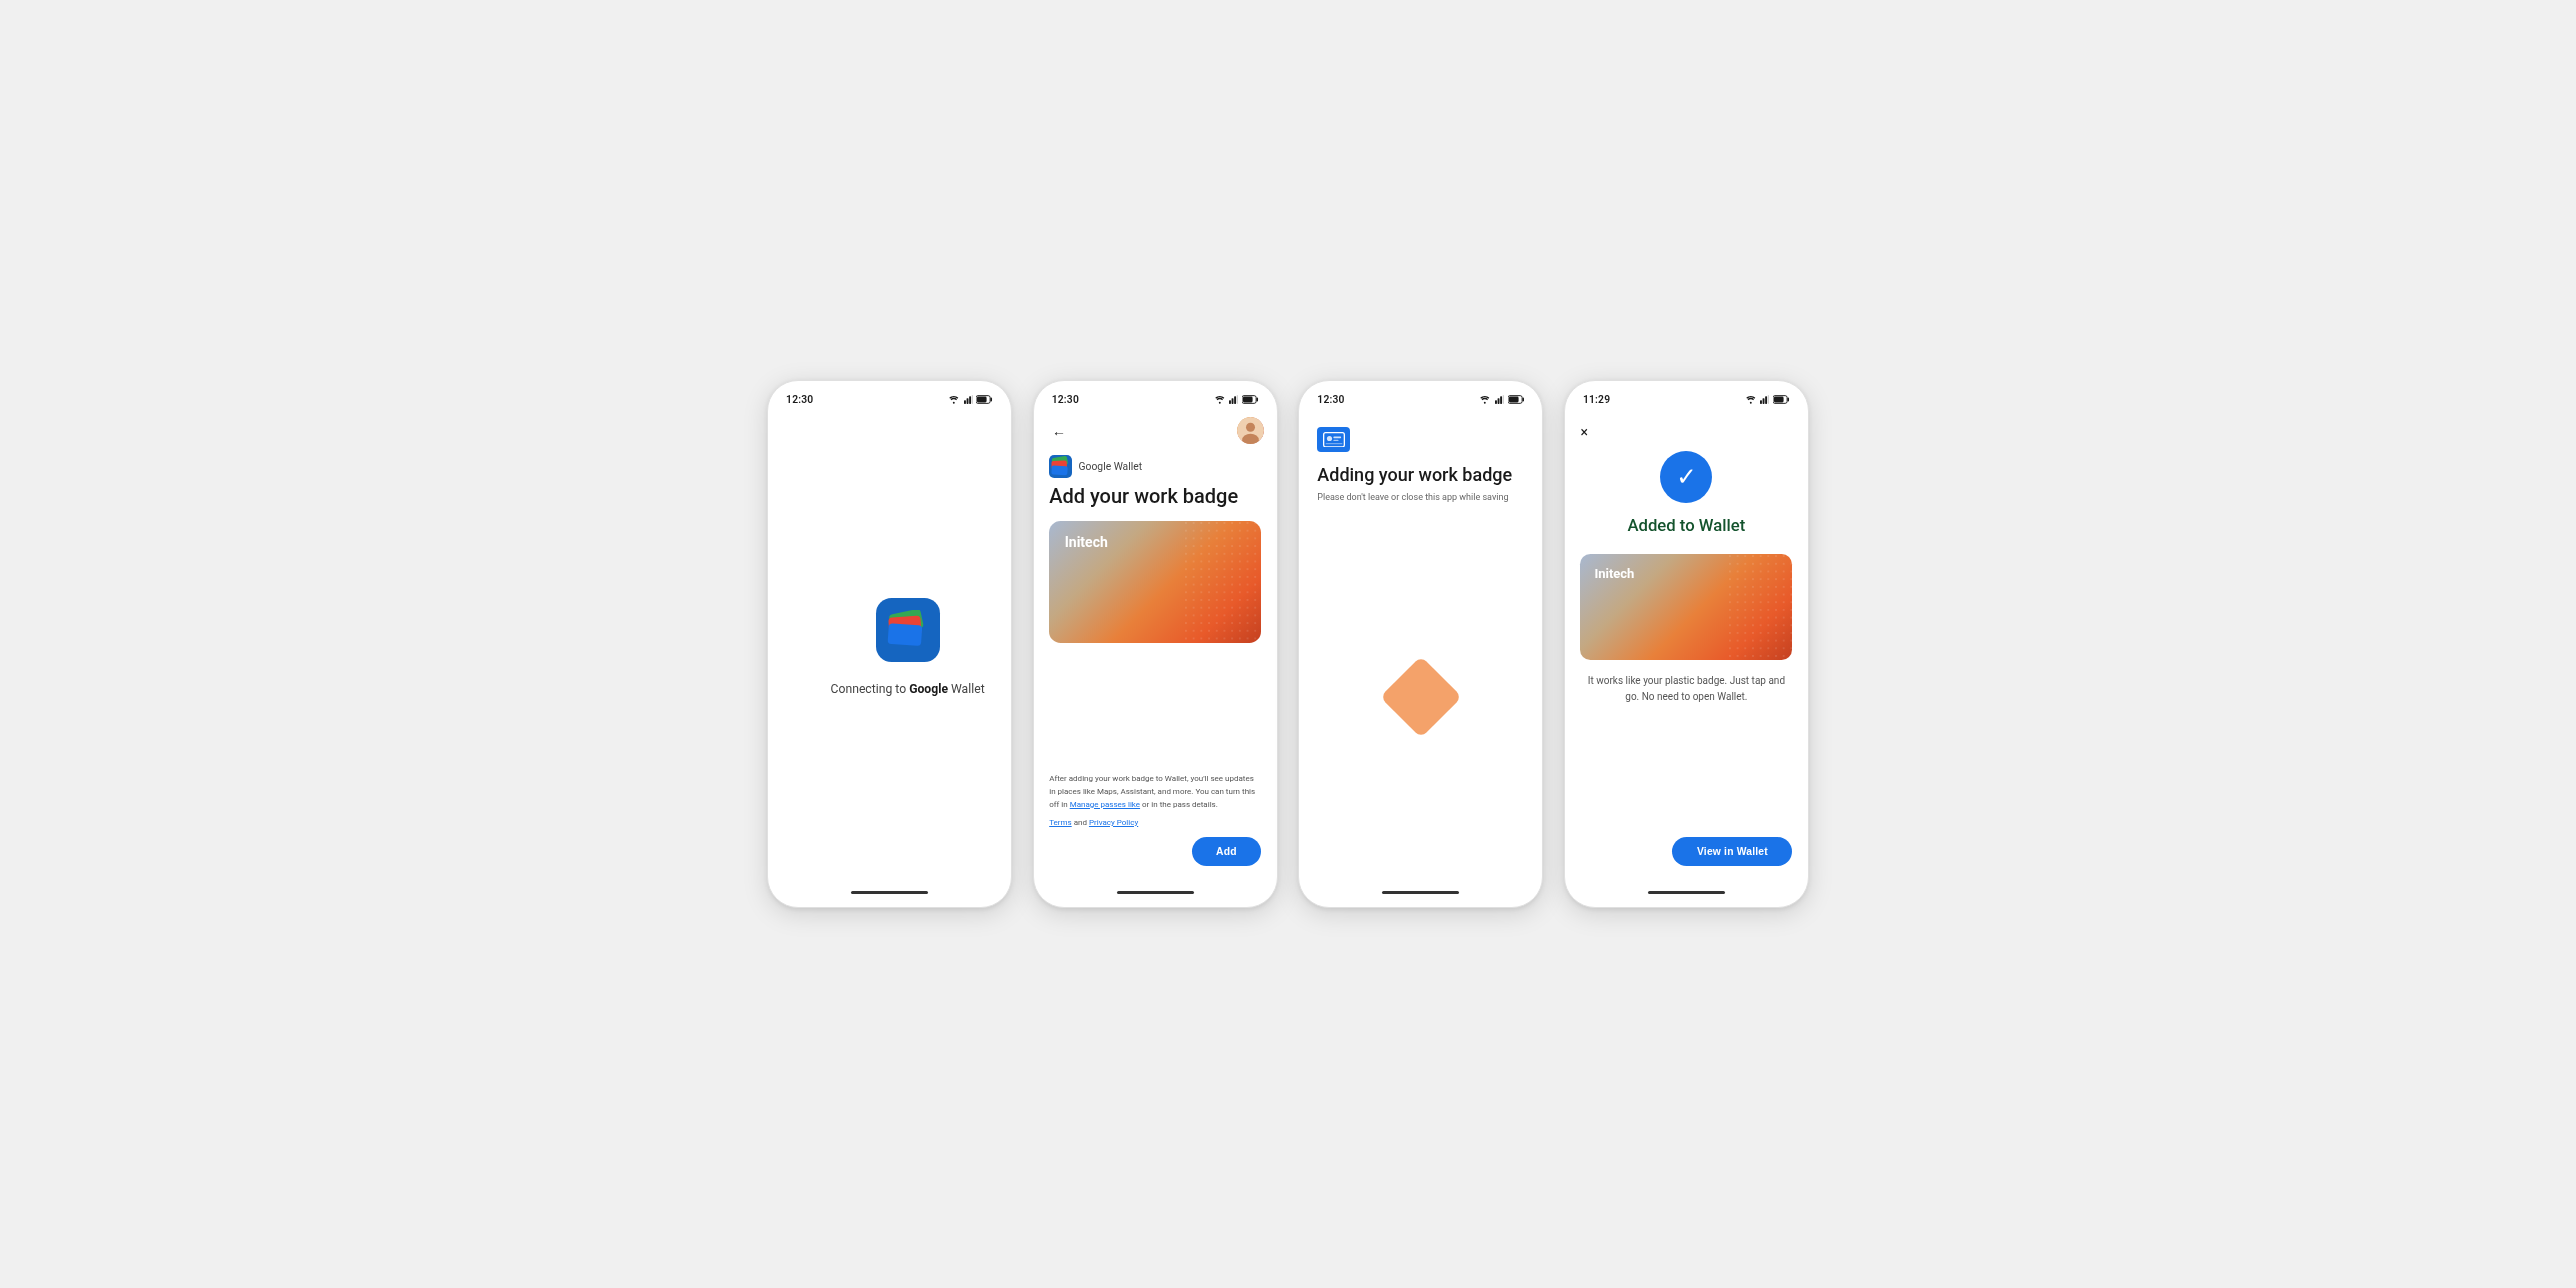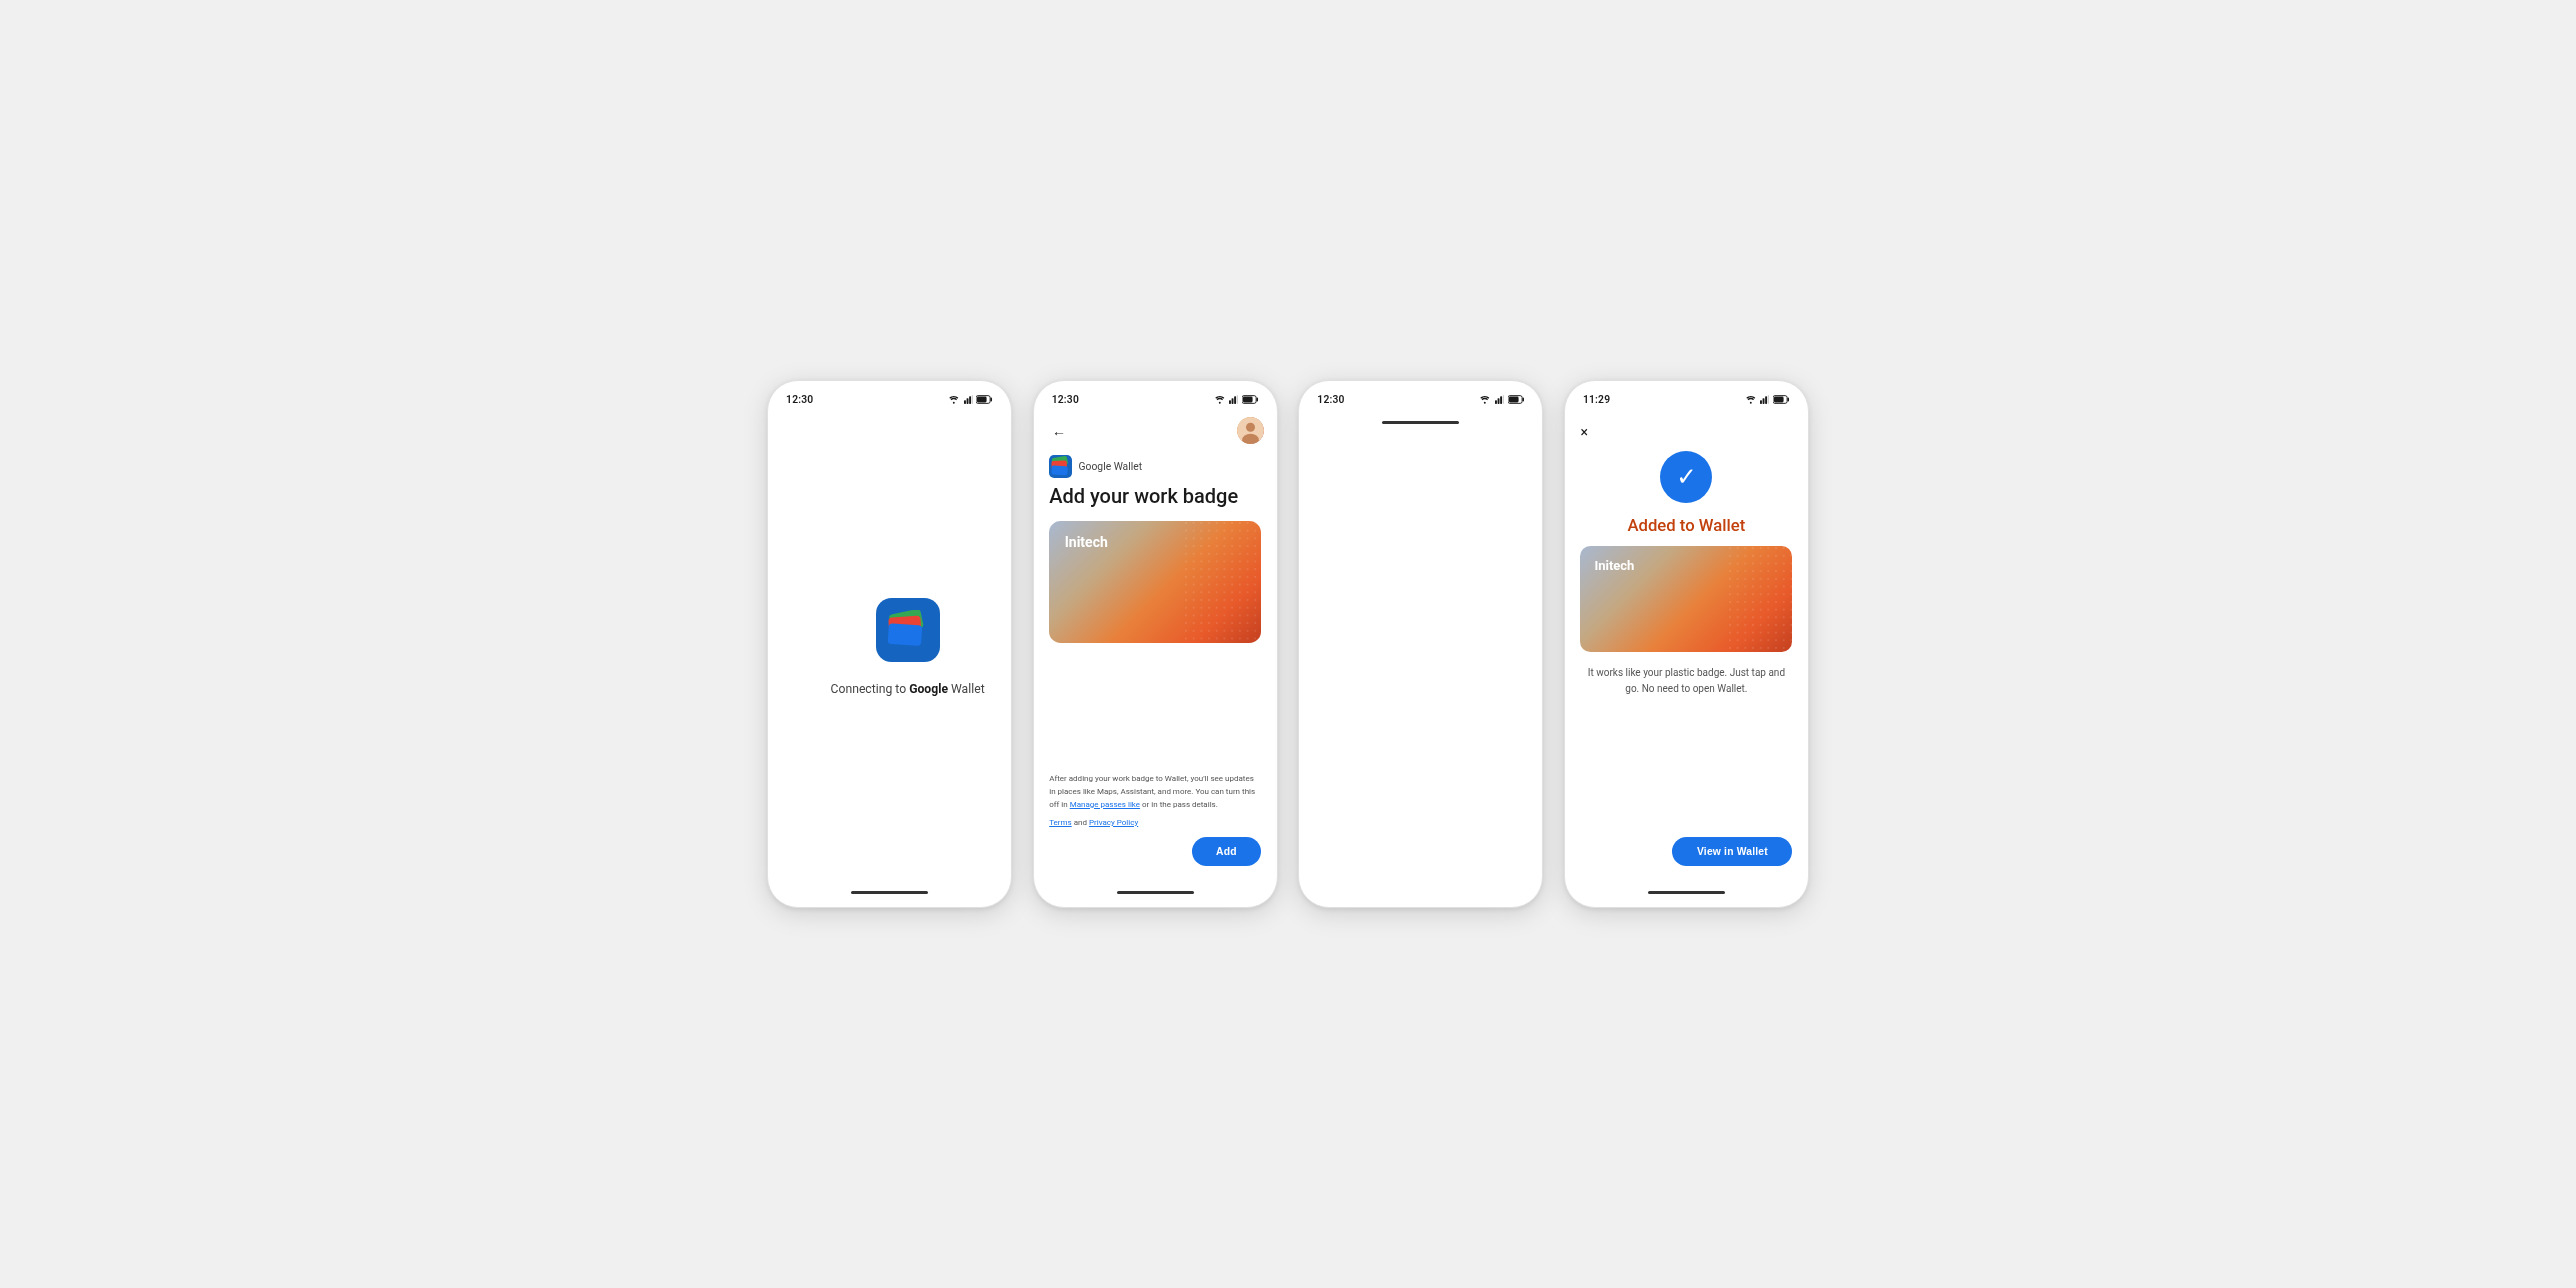--- a/index.html
+++ b/index.html
@@ -266,22 +266,22 @@
       flex-shrink: 0;
     }
     .checkmark {
       color: white;
       font-size: 24.5px;
       line-height: 1;
     }
     .added-title {
       font-size: 16.7px;
       font-weight: 500;
-      color: #c2410c;
-      margin-bottom: 11px;
+      color: #14532d;
+      margin-bottom: 19px;
       text-align: center;
     }
     .badge-card-small {
       width: 100%;
       height: 106px;
       border-radius: 10.3px;
       background: linear-gradient(135deg, #a8b8d0 0%, #c4a882 30%, #e8803a 55%, #e85a2a 80%, #c44020 100%);
       display: flex;
       align-items: flex-start;
       padding: 11.6px 14px;
@@ -472,20 +472,36 @@
           <rect x="8" y="2" width="3" height="12" rx="1" fill="#1a1a1a"></rect>
           <rect x="12" y="0" width="2" height="14" rx="1" fill="#d0d0d0"></rect>
         </svg>
         <svg width="16.7" height="9" viewBox="0 0 26 14">
           <rect x="0" y="1" width="22" height="12" rx="3" stroke="#1a1a1a" stroke-width="1.5" fill="none"></rect>
           <rect x="22.5" y="4" width="2.5" height="6" rx="1.5" fill="#1a1a1a"></rect>
           <rect x="1.5" y="2.5" width="15" height="9" rx="2" fill="#1a1a1a"></rect>
         </svg>
       </div>
     </div>
+    <div class="screen3-body">
+      <div class="badge-icon-rect">
+        <svg width="22" height="15.5" viewBox="0 0 34 24">
+          <rect x="1" y="1" width="32" height="22" rx="3" stroke="white" stroke-width="2" fill="none"></rect>
+          <circle cx="10" cy="10" r="4" fill="white" opacity="0.8"></circle>
+          <rect x="16" y="7" width="12" height="2.5" rx="1" fill="white" opacity="0.8"></rect>
+          <rect x="16" y="12" width="8" height="2" rx="1" fill="white" opacity="0.6"></rect>
+          <rect x="4" y="17" width="26" height="2" rx="1" fill="white" opacity="0.4"></rect>
+        </svg>
+      </div>
+      <div class="adding-title">Adding your work badge</div>
+      <div class="adding-subtitle">Please don't leave or close this app while saving</div>
+      <div class="loading-diamond-container">
+        <div class="loading-diamond"></div>
+      </div>
+    </div>
     <div class="bottom-bar">
       <div class="home-indicator"></div>
     </div>
   </div>
 
   <div class="phone">
     <div class="status-bar">
       <span class="status-time">11:29</span>
       <div class="status-icons">
         <svg width="11.6" height="9" viewBox="0 0 18 14">

